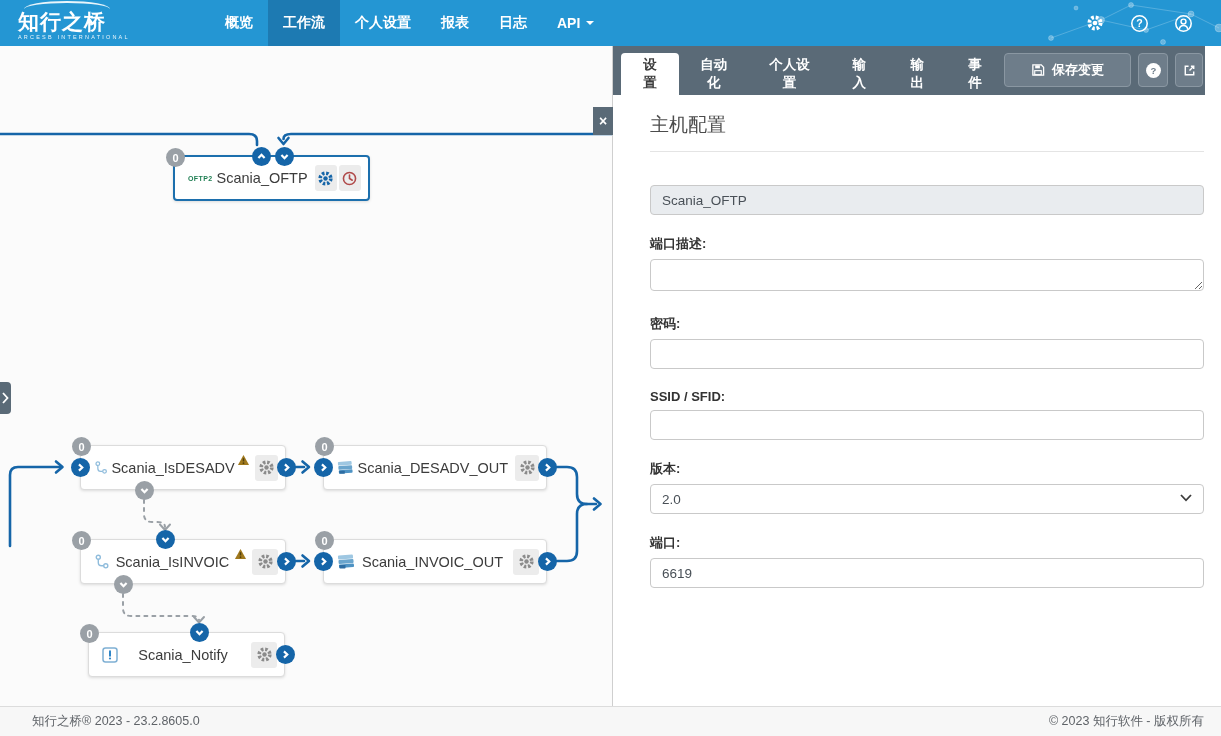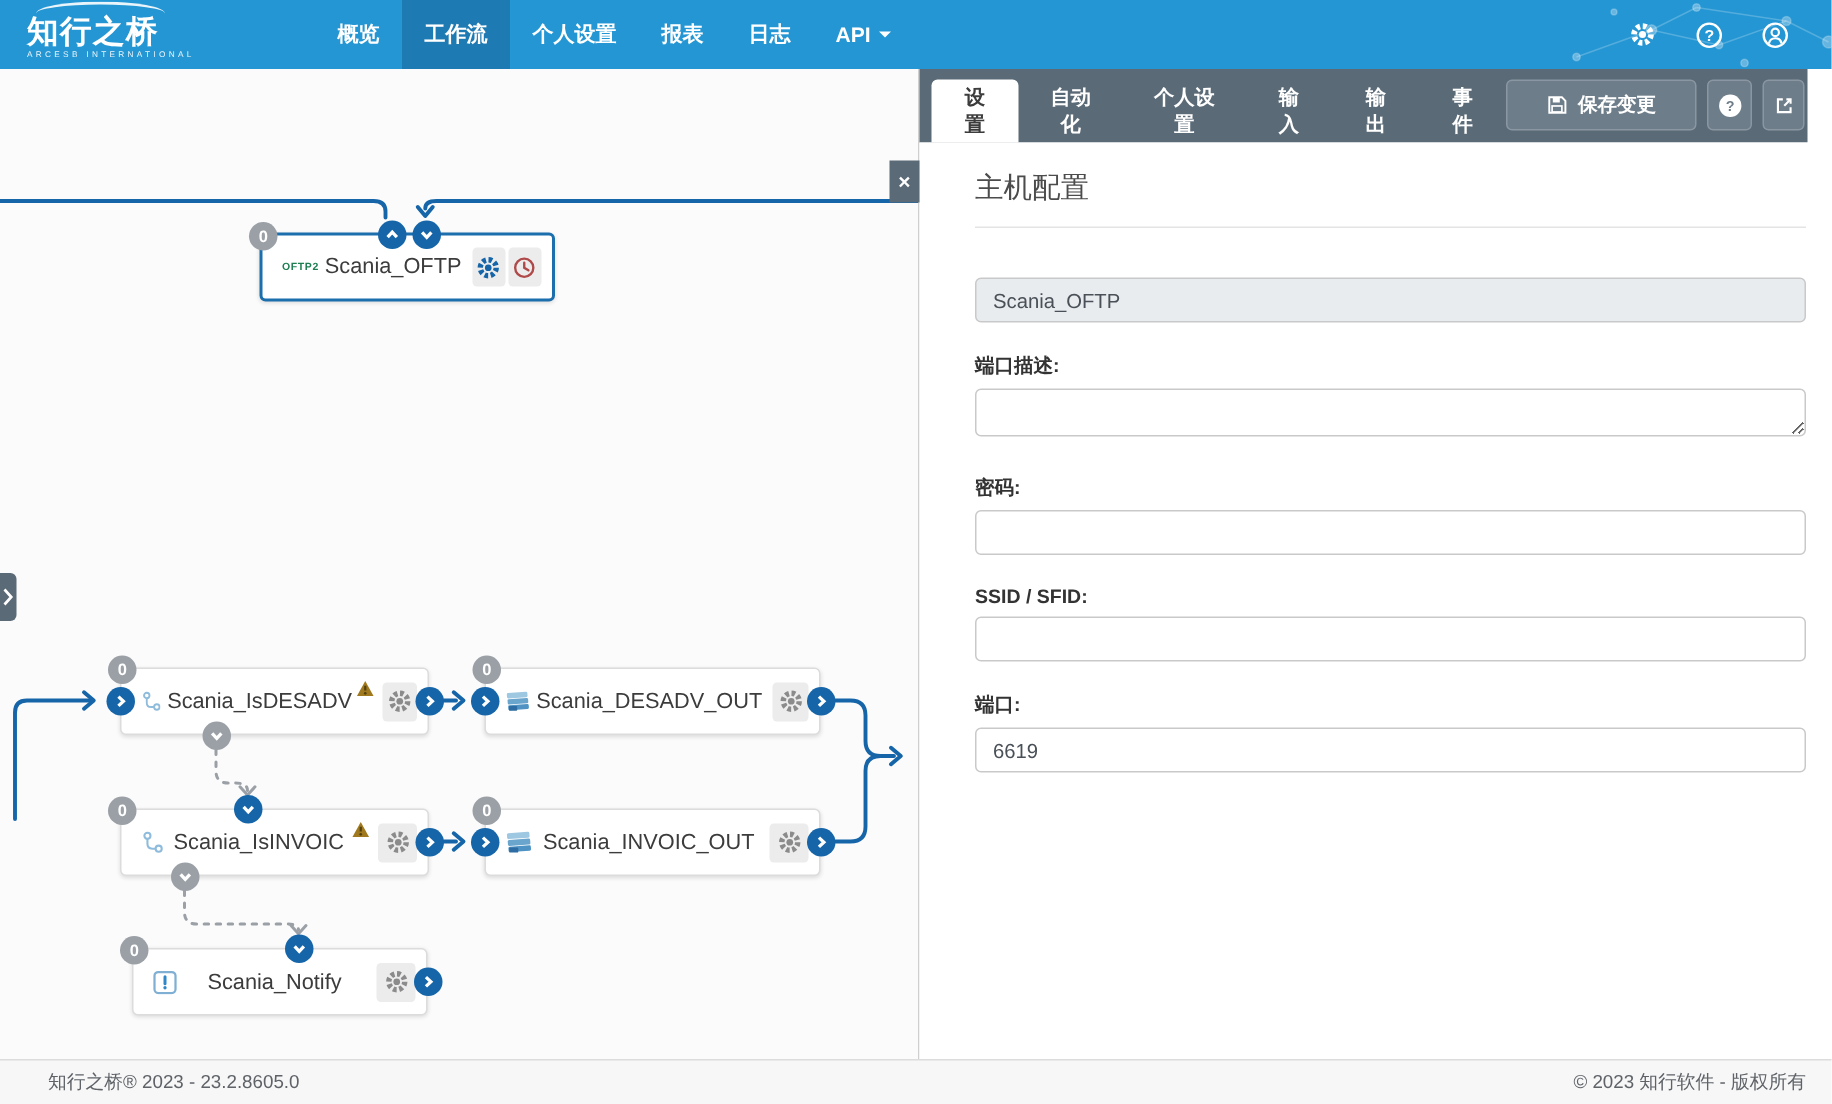--- a/index.html
+++ b/index.html
@@ -426,20 +426,31 @@
     <div class="field">
       <label class="flabel">密码:</label>
       <input class="finput" type="password" value="" style="">
     </div>
 
     <div class="field">
       <label class="flabel">SSID / SFID:</label>
       <input class="finput" value="" style="">
     </div>
 
+    <div class="field">
+      <label class="flabel">版本:</label>
+      <div class="selwrap">
+        <select class="fselect">
+          <option>2.0</option>
+        </select>
+        <svg class="sel-chev" width="12" height="8" viewBox="0 0 12 8">
+          <path d="M1 1 L6 6.3 L11 1" fill="none" stroke="#3c3c3c" stroke-width="1.8"></path>
+        </svg>
+      </div>
+    </div>
 
 
     <div class="field">
       <label class="flabel">端口:</label>
       <input class="finput" value="6619" style="">
     </div>
 
   </div>
 </div>
 

